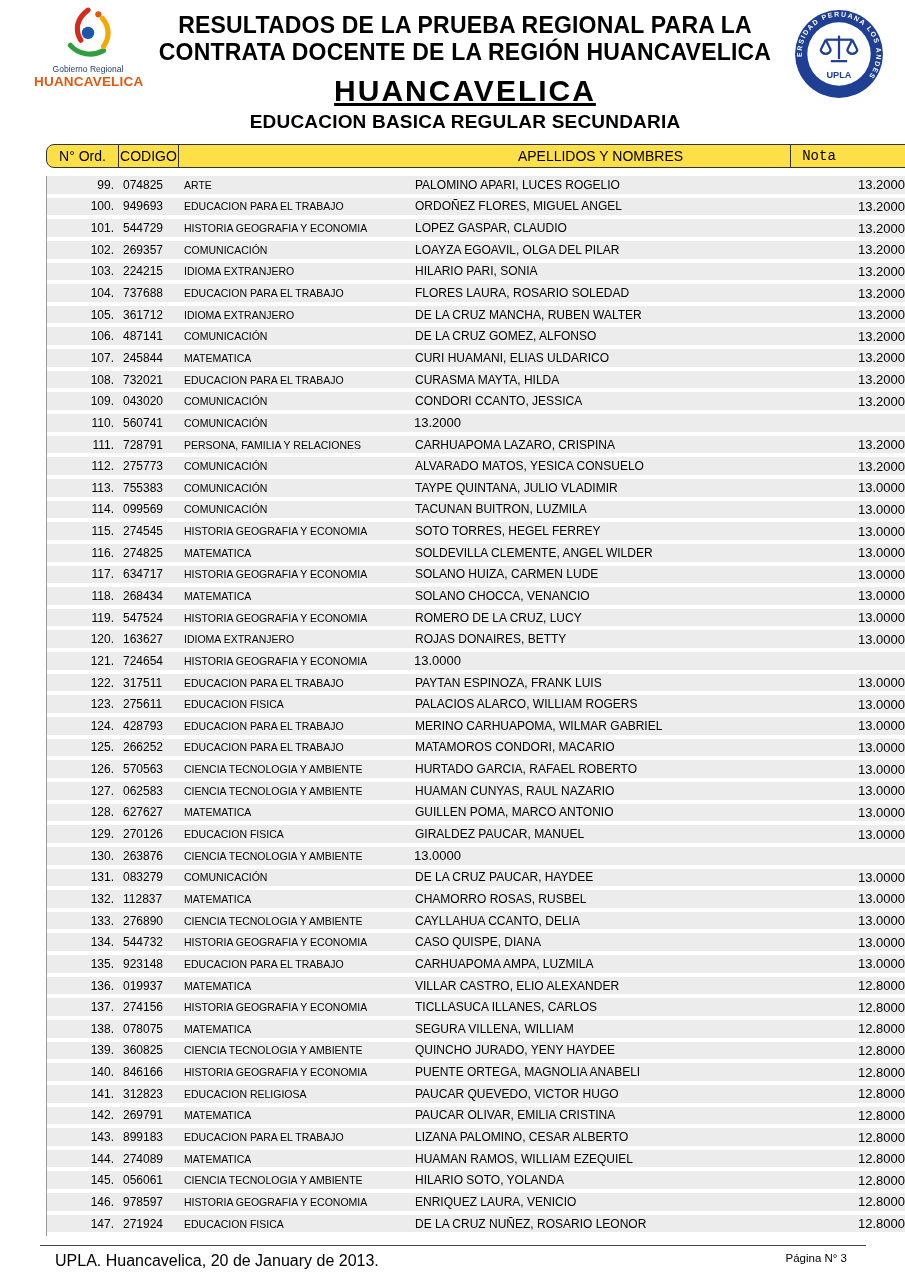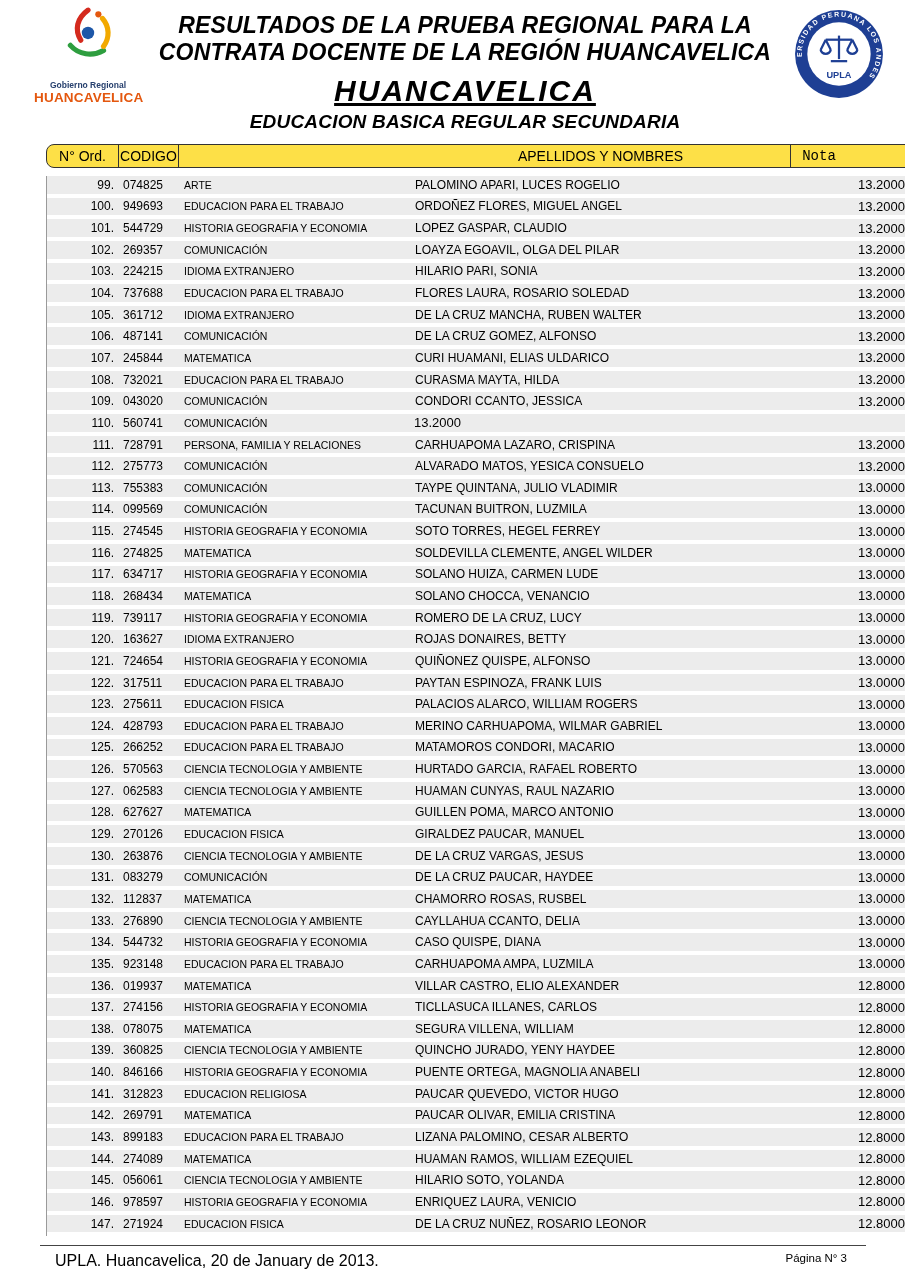--- a/index.html
+++ b/index.html
@@ -3,25 +3,25 @@
 <meta charset="utf-8">
 <style>
   * { margin:0; padding:0; box-sizing:border-box; }
   html,body { background:#fff; }
   body { width:905px; height:1280px; font-family:"Liberation Sans", sans-serif; color:#000; }
   .page { position:relative; width:905px; height:1280px; background:#fff; overflow:hidden; }
 
   
   .logo-left { position:absolute; left:34px; top:6px; width:108px; text-align:center; }
   .logo-left svg { display:block; margin:0 auto; }
-  .gl1 { font-size:8.5px; font-weight:bold; color:#27406e; margin-top:16px; }
+  .gl1 { font-size:8.5px; font-weight:normal; color:#27406e; margin-top:0; }
   .gl2 { font-size:13.5px; font-weight:bold; color:#e4570e; letter-spacing:.2px; }
   .logo-right { position:absolute; right:20px; top:8px; width:92px; }
 
-  .titles { position:absolute; left:145px; right:120px; top:12px; text-align:center;font-style:italic; }
+  .titles { position:absolute; left:145px; right:120px; top:12px; text-align:center; }
   .title-main { font-size:23px; font-weight:bold; line-height:27px; letter-spacing:.2px; }
   .region { font-size:30px; font-weight:bold; text-decoration:underline; margin-top:8px; letter-spacing:2px; }
   .subtitle { font-size:19px; font-weight:bold; margin-top:3px; letter-spacing:.2px; }
 
   
   .thead { position:absolute; top:144px; left:46px; width:876px; height:24px;
            border:1.4px solid #333; border-radius:8px; display:flex; font-size:14px;
            align-items:stretch; background:#fde047; }
   .hcell { display:flex; align-items:center; justify-content:center; border-right:1px solid #333; }
   .hcell:last-child { border-right:none;font-family:Liberation Mono, monospace; }
@@ -237,37 +237,36 @@
     </div>
       <div class="trow">
       <div class="c-ord">118.</div>
       <div class="c-cod">268434</div>
       <div class="c-esp">MATEMATICA</div>
       <div class="c-nom">SOLANO CHOCCA, VENANCIO</div>
       <div class="c-nota">13.0000</div>
     </div>
       <div class="trow">
       <div class="c-ord">119.</div>
-      <div class="c-cod">739117</div>
+      <div class="c-cod">547524</div>
       <div class="c-esp">HISTORIA GEOGRAFIA Y ECONOMIA</div>
       <div class="c-nom">ROMERO DE LA CRUZ, LUCY</div>
       <div class="c-nota">13.0000</div>
     </div>
       <div class="trow">
       <div class="c-ord">120.</div>
       <div class="c-cod">163627</div>
       <div class="c-esp">IDIOMA EXTRANJERO</div>
       <div class="c-nom">ROJAS DONAIRES, BETTY</div>
       <div class="c-nota">13.0000</div>
     </div>
       <div class="trow">
       <div class="c-ord">121.</div>
       <div class="c-cod">724654</div>
       <div class="c-esp">HISTORIA GEOGRAFIA Y ECONOMIA</div>
-      <div class="c-nom">QUIÑONEZ QUISPE, ALFONSO</div>
       <div class="c-nota">13.0000</div>
     </div>
       <div class="trow">
       <div class="c-ord">122.</div>
       <div class="c-cod">317511</div>
       <div class="c-esp">EDUCACION PARA EL TRABAJO</div>
       <div class="c-nom">PAYTAN ESPINOZA, FRANK LUIS</div>
       <div class="c-nota">13.0000</div>
     </div>
       <div class="trow">
@@ -316,21 +315,20 @@
       <div class="c-ord">129.</div>
       <div class="c-cod">270126</div>
       <div class="c-esp">EDUCACION FISICA</div>
       <div class="c-nom">GIRALDEZ PAUCAR, MANUEL</div>
       <div class="c-nota">13.0000</div>
     </div>
       <div class="trow">
       <div class="c-ord">130.</div>
       <div class="c-cod">263876</div>
       <div class="c-esp">CIENCIA TECNOLOGIA Y AMBIENTE</div>
-      <div class="c-nom">DE LA CRUZ VARGAS, JESUS</div>
       <div class="c-nota">13.0000</div>
     </div>
       <div class="trow">
       <div class="c-ord">131.</div>
       <div class="c-cod">083279</div>
       <div class="c-esp">COMUNICACIÓN</div>
       <div class="c-nom">DE LA CRUZ PAUCAR, HAYDEE</div>
       <div class="c-nota">13.0000</div>
     </div>
       <div class="trow">

